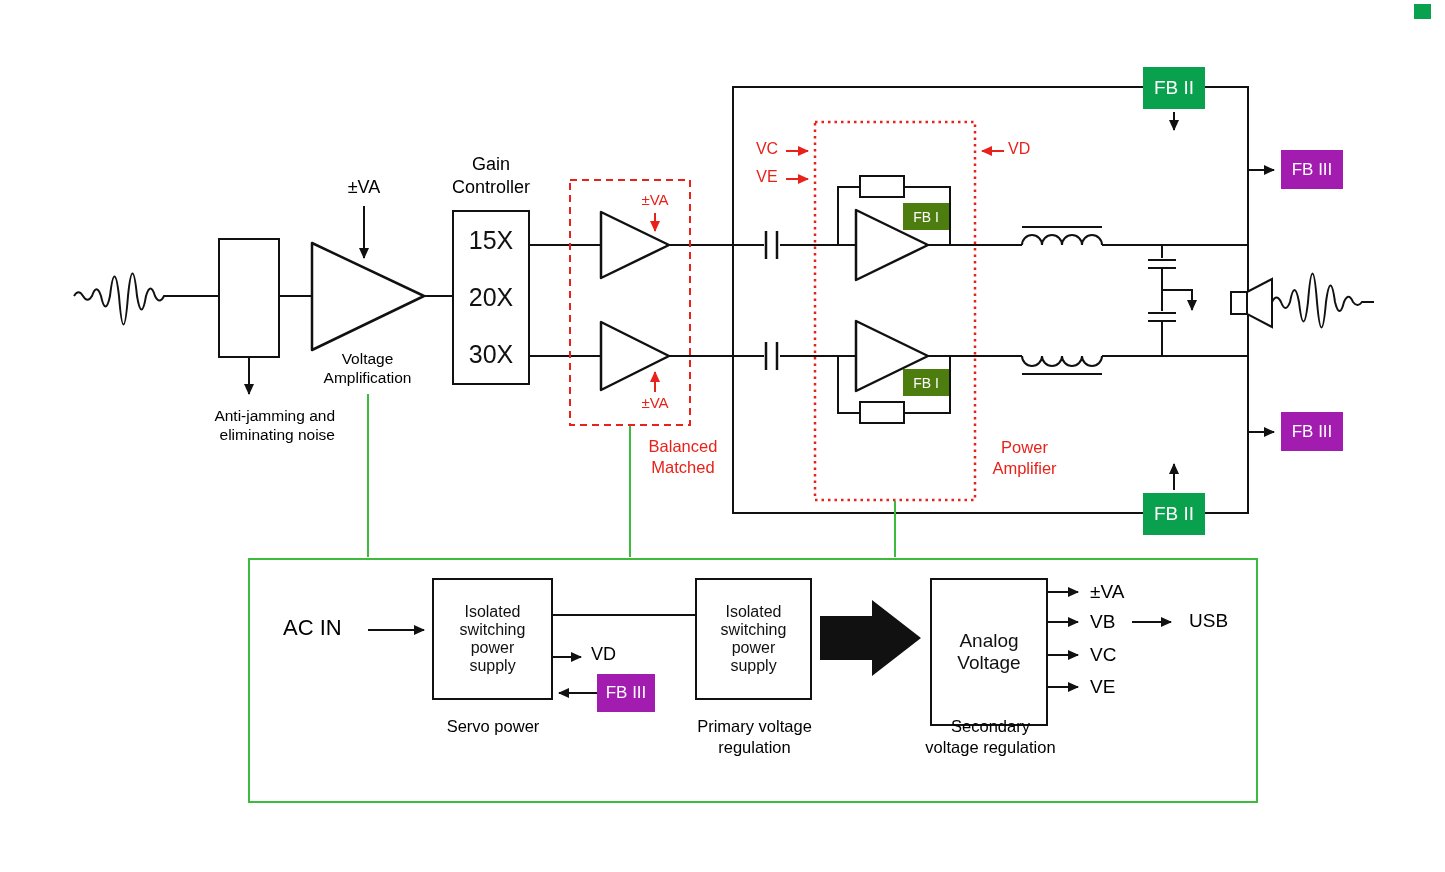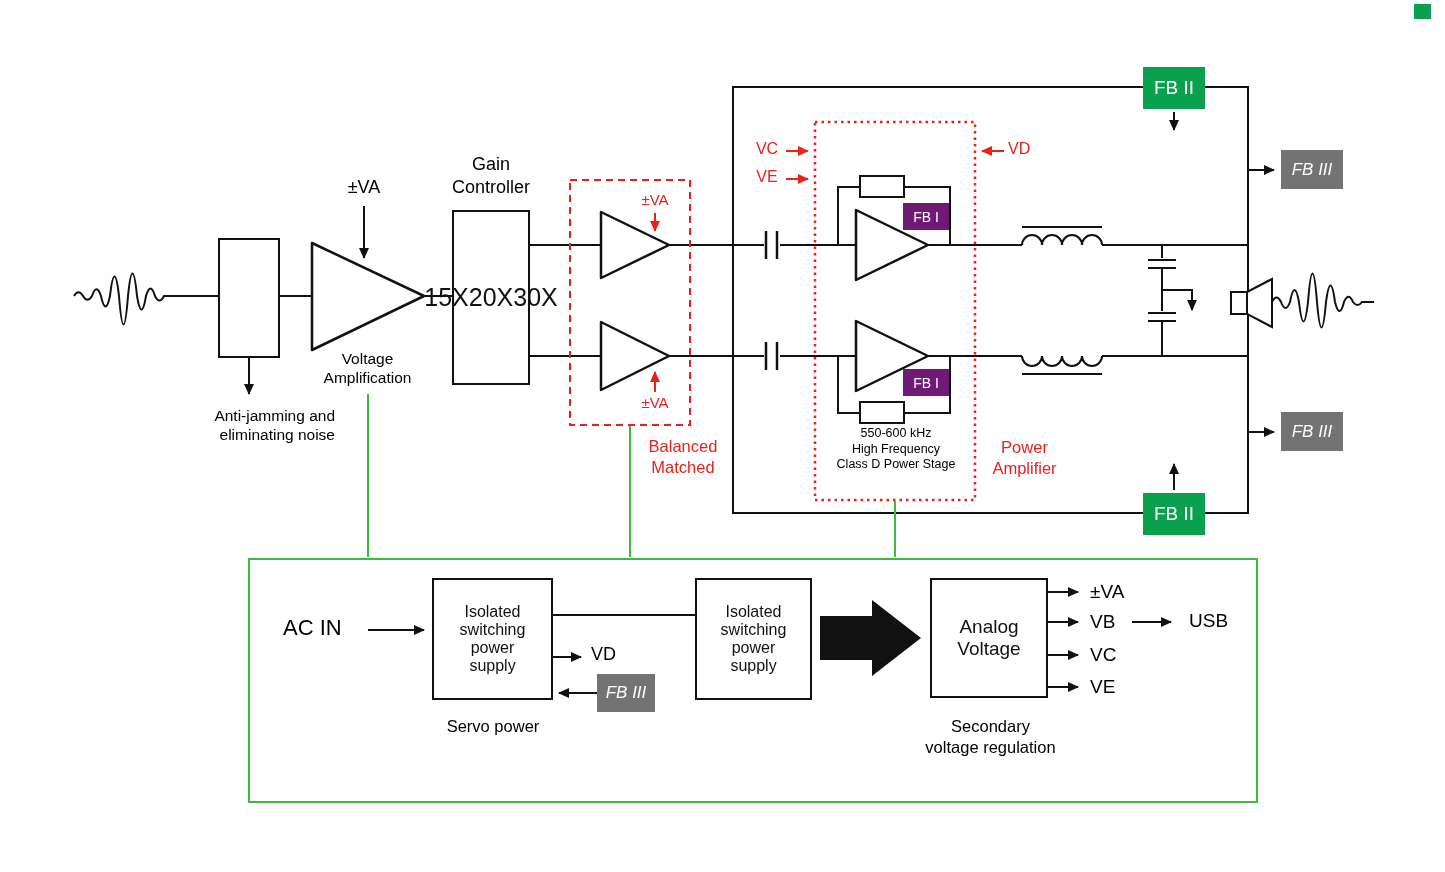--- a/index.html
+++ b/index.html
@@ -13,23 +13,23 @@
   .center{text-align:center;}
   .red{color:#e8221a;}
   .box{
     position:absolute;background:#fff;border:2px solid #111;box-sizing:border-box;
     display:flex;align-items:center;justify-content:center;text-align:center;
   }
   .badge{
     position:absolute;display:flex;align-items:center;justify-content:center;
     color:#fff;box-sizing:border-box;text-align:center;
   }
-  .bg-fb1{background:#701a75;}
+  .bg-fb1{background:#4d7c0f;}
   .bg-fb2{background:#0aa14e;}
-  .bg-fb3{background:#737373;font-style:italic;}
+  .bg-fb3{background:#a21caf;}
   .green-box{
     position:absolute;left:248px;top:558px;width:1010px;height:245px;
     border:2px solid #3dbb3d;box-sizing:border-box;background:transparent;
   }
   .gain-opt{flex:1;display:flex;align-items:center;justify-content:center;font-size:25px;}
   .corner-mark{position:absolute;left:1414px;top:4px;width:17px;height:15px;background:#0aa14e;}
 </style>
 </head>
 <body>
 
@@ -144,21 +144,21 @@
 
     <g stroke="#3dbb3d" stroke-width="2" fill="none">
       <path d="M368,394 V557"></path>
       <path d="M630,426 V557"></path>
       <path d="M895,501 V557"></path>
     </g>
   </svg>
 
   <div class="box" style="left:218px;top:238px;width:62px;height:120px;"></div>
 
-  <div class="box" style="left:452px;top:210px;width:78px;height:175px;flex-direction:row;align-items:stretch;">
+  <div class="box" style="left:452px;top:210px;width:78px;height:175px;flex-direction:column;align-items:stretch;">
     <div class="gain-opt">15X</div>
     <div class="gain-opt">20X</div>
     <div class="gain-opt">30X</div>
   </div>
 
   <div class="lbl center pre" style="left:436px;top:153px;width:110px;font-size:18px;">Gain
 Controller</div>
   <div class="lbl center" style="left:322px;top:176px;width:84px;font-size:18px;">±VA</div>
   <div class="lbl center pre" style="left:290px;top:349px;width:155px;font-size:15.5px;">Voltage
 Amplification</div>
@@ -166,23 +166,20 @@
 eliminating noise</div>
 
   <div class="lbl center red" style="left:630px;top:191px;width:50px;font-size:15px;">±VA</div>
   <div class="lbl center red" style="left:630px;top:394px;width:50px;font-size:15px;">±VA</div>
   <div class="lbl center pre red" style="left:638px;top:436px;width:90px;font-size:16.5px;">Balanced
 Matched</div>
 
   <div class="lbl center red" style="left:750px;top:139px;width:34px;font-size:16px;">VC</div>
   <div class="lbl center red" style="left:750px;top:167px;width:34px;font-size:16px;">VE</div>
   <div class="lbl red" style="left:1008px;top:139px;width:44px;font-size:16px;">VD</div>
-  <div class="lbl center pre" style="left:836px;top:426px;width:120px;font-size:12.5px;">550-600 kHz
-High Frequency
-Class D Power Stage</div>
   <div class="lbl center pre red" style="left:972px;top:437px;width:105px;font-size:16.5px;">Power
 Amplifier</div>
 
   <div class="badge bg-fb1" style="left:903px;top:203px;width:46px;height:27px;font-size:14px;">FB I</div>
   <div class="badge bg-fb1" style="left:903px;top:369px;width:46px;height:27px;font-size:14px;">FB I</div>
   <div class="badge bg-fb2" style="left:1143px;top:67px;width:62px;height:42px;font-size:19px;">FB II</div>
   <div class="badge bg-fb2" style="left:1143px;top:493px;width:62px;height:42px;font-size:19px;">FB II</div>
   <div class="badge bg-fb3" style="left:1281px;top:150px;width:62px;height:39px;font-size:17px;">FB III</div>
   <div class="badge bg-fb3" style="left:1281px;top:412px;width:62px;height:39px;font-size:17px;">FB III</div>
 
@@ -195,22 +192,24 @@
 power
 supply</div>
   <div class="lbl" style="left:591px;top:643px;width:44px;font-size:18px;">VD</div>
   <div class="badge bg-fb3" style="left:597px;top:674px;width:58px;height:38px;font-size:17px;">FB III</div>
   <div class="lbl center" style="left:428px;top:716px;width:130px;font-size:16.5px;">Servo power</div>
 
   <div class="box pre" style="left:695px;top:578px;width:117px;height:122px;font-size:16px;">Isolated
 switching
 power
 supply</div>
-
-  <div class="box pre" style="left:930px;top:578px;width:118px;height:120px;font-size:19px;">Analog
+  <div class="lbl center pre" style="left:672px;top:716px;width:165px;font-size:16.5px;">Primary voltage
+regulation</div>
+
+  <div class="box pre" style="left:930px;top:578px;width:118px;height:148px;font-size:19px;">Analog
 Voltage</div>
   <div class="lbl center pre" style="left:908px;top:716px;width:165px;font-size:16.5px;">Secondary
 voltage regulation</div>
 
   <div class="lbl" style="left:1090px;top:580px;width:55px;font-size:19px;">±VA</div>
   <div class="lbl" style="left:1090px;top:610px;width:55px;font-size:19px;">VB</div>
   <div class="lbl" style="left:1090px;top:643px;width:55px;font-size:19px;">VC</div>
   <div class="lbl" style="left:1090px;top:675px;width:55px;font-size:19px;">VE</div>
   <div class="lbl" style="left:1182px;top:609px;width:60px;font-size:19px;margin-left:7px;">USB</div>
 

